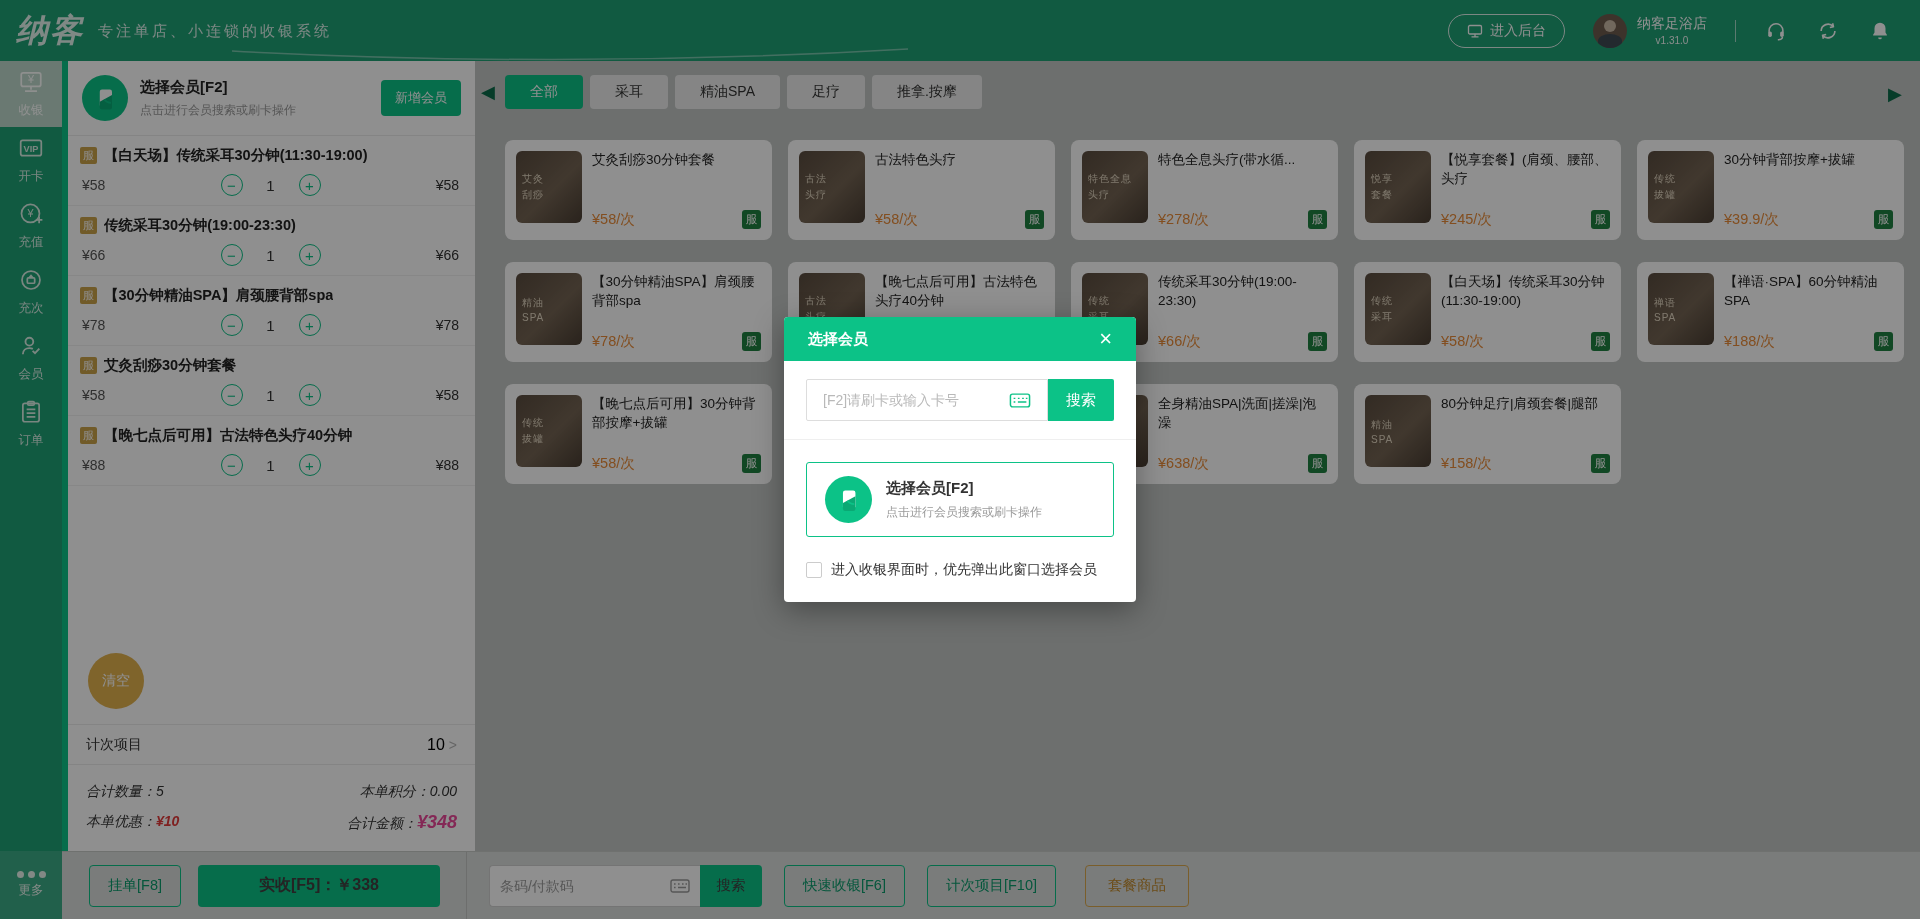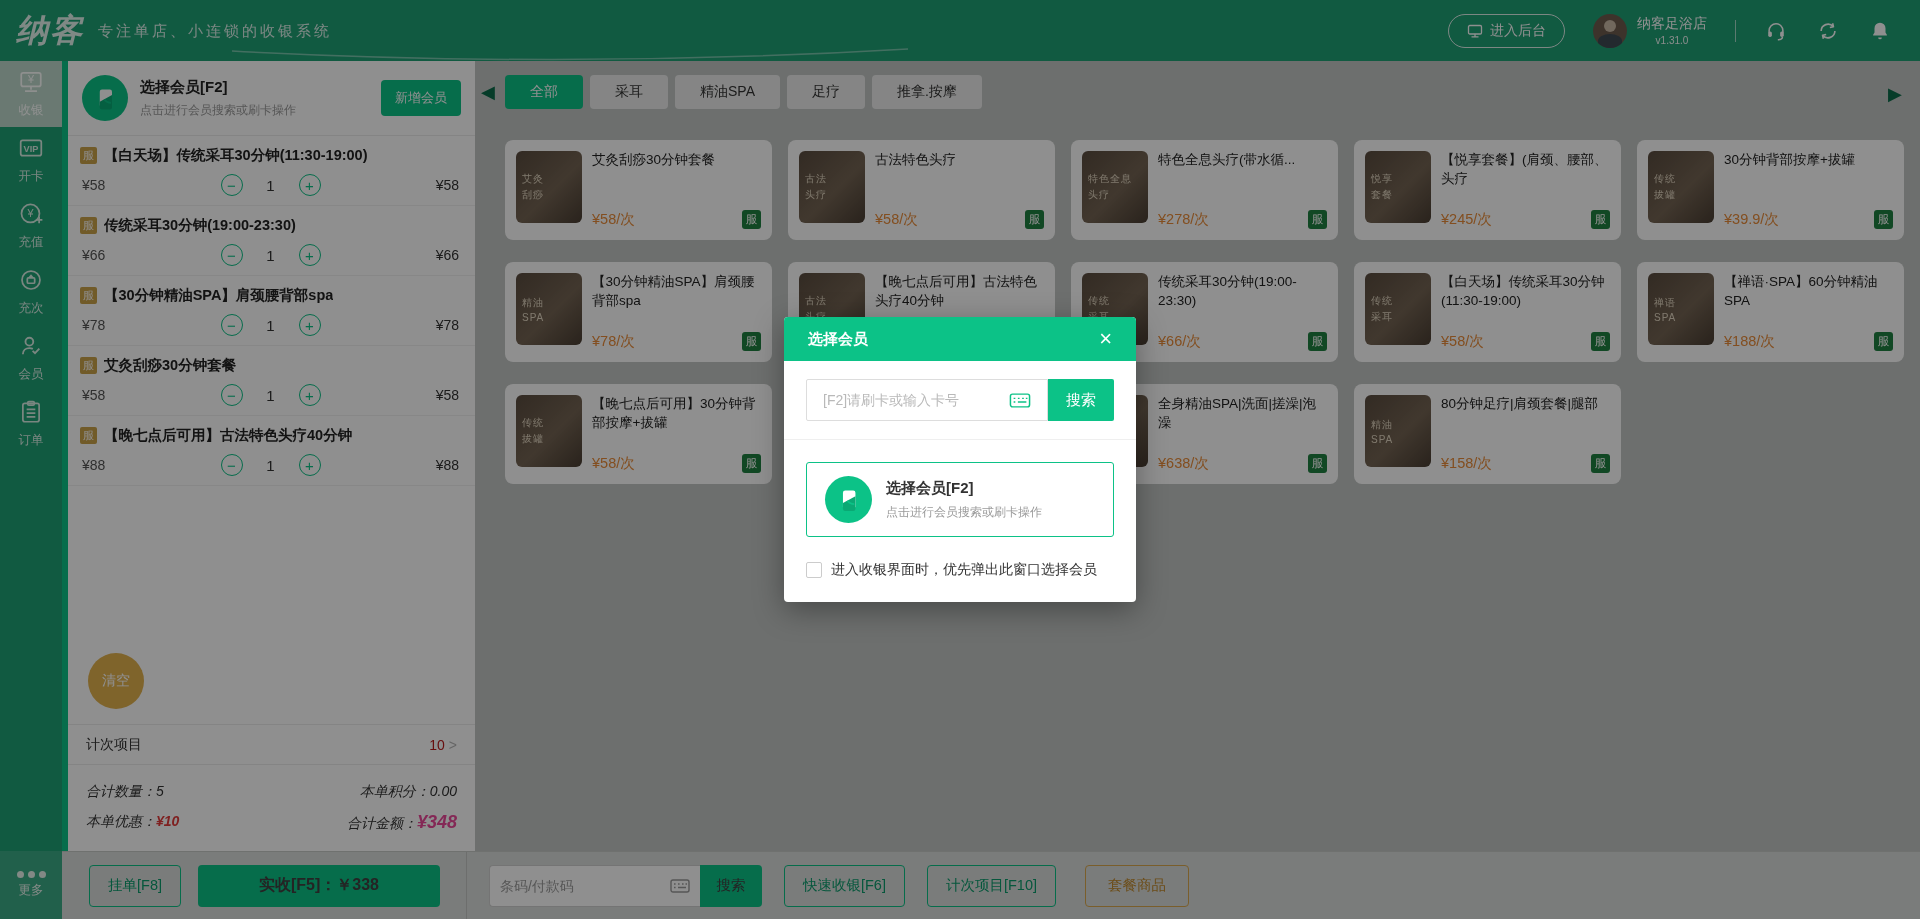--- a/index.html
+++ b/index.html
@@ -66,21 +66,21 @@
   .step-btn { width:22px; height:22px; border-radius:50%; border:1.6px solid #0CC287; color:#0CC287; background:#fff;
     display:flex; align-items:center; justify-content:center; font-size:15px; line-height:1; cursor:pointer; }
   .ci-qty { font-size:15px; color:#333; min-width:12px; text-align:center; }
   .ci-total { font-size:14px; color:#333; width:72px; text-align:right; }
   .cart-spacer { flex:1; }
   .clear-area { height:86px; display:flex; align-items:center; padding-left:20px; }
   .clear-btn { width:56px; height:56px; border-radius:50%; background:#E2B24E; color:#fff; font-size:14px; border:none; cursor:pointer; }
   .promo-row { height:40px; border-top:1px solid #ececec; display:flex; align-items:center; padding:0 18px; }
   .promo-label { font-size:14px; color:#333; }
   .promo-right { margin-left:auto; display:flex; align-items:center; gap:4px; cursor:pointer; }
-  .promo-count { color:#b91c1c; font-size:14px; }
+  .promo-count { color:#000000; font-size:16px; }
   .promo-chevron { color:#b5b5b5; font-size:14px; }
   .totals { border-top:1px solid #ececec; padding:12px 18px 14px 18px; }
   .tot-row { display:flex; align-items:center; justify-content:space-between; height:30px;font-style:italic; }
   .tot-cell { font-size:14px; color:#333; }
   .tot-cell .red { color:#E23A3A; font-weight:bold; }
   .tot-cell .big { font-weight:bold; font-size:18px; color:#ec4899; }
 
   
   .main { position:absolute; left:475px; top:61px; width:1445px; height:790px; }
   .tabbar { position:absolute; left:0; top:14px; width:100%; height:34px; display:flex; align-items:center; }

